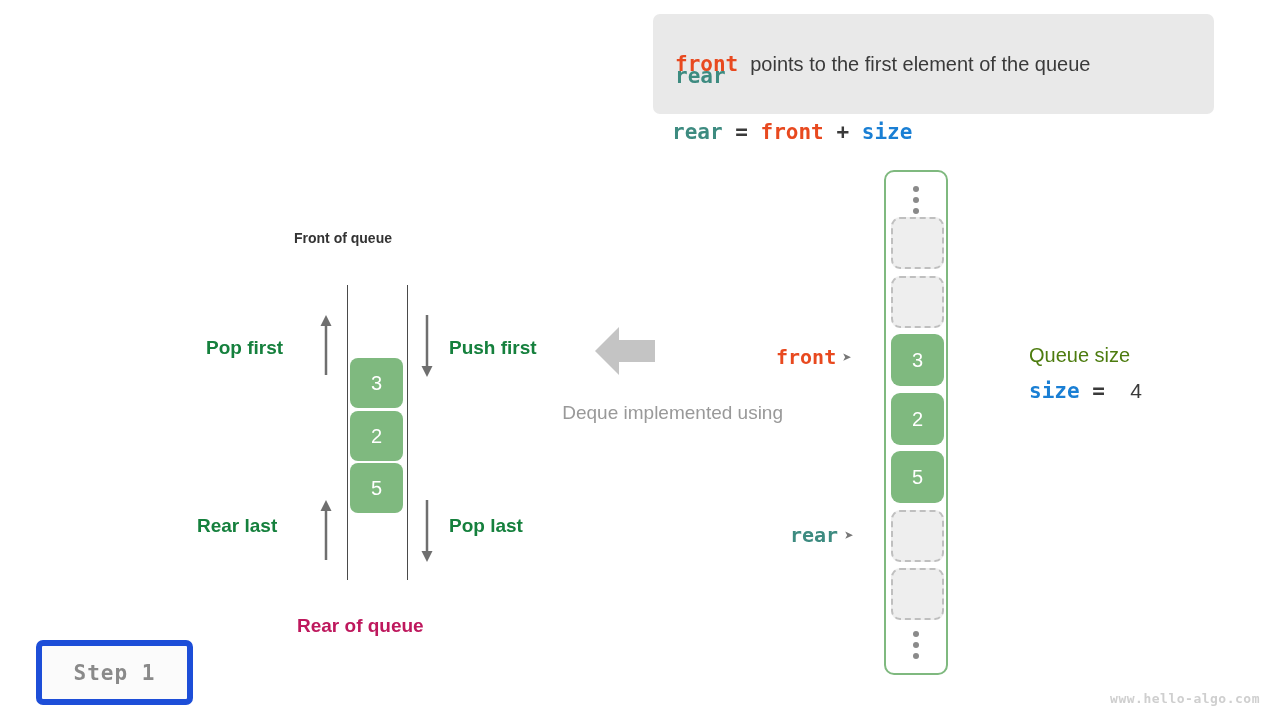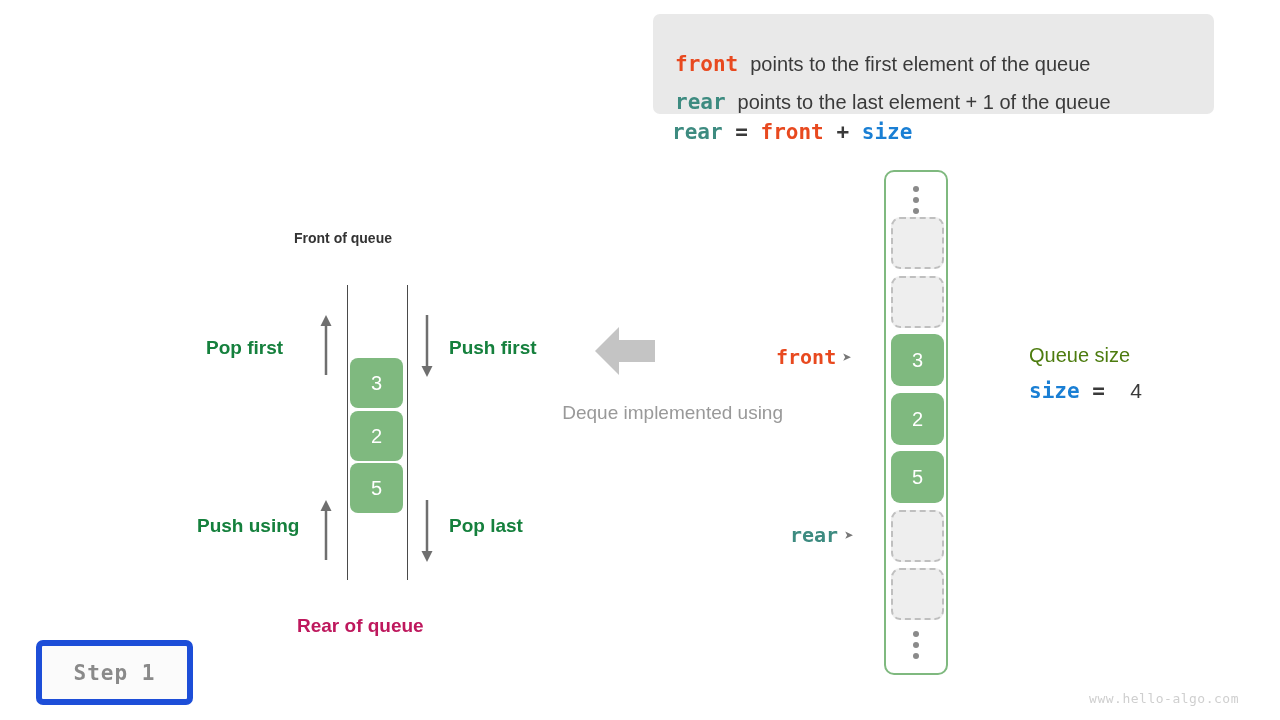--- a/index.html
+++ b/index.html
@@ -241,39 +241,39 @@
     align-items: center;
     justify-content: center;
     font-family: "DejaVu Sans Mono", monospace;
     font-weight: bold;
     font-size: 21px;
     color: #8a8a8a;
     letter-spacing: 1px;
   }
   #watermark {
     position: absolute;
-    right: 41px;
+    right: 20px;
     bottom: 14px;
     font-family: "DejaVu Sans Mono", monospace;
     font-size: 13px;
     color: #cfcfcf;
     letter-spacing: 0.5px;
+    font-weight: bold;
   }
 </style>
 </head>
 <body>
 
 <div id="legend-box">
   <div class="legend-line">
     <span class="kw kw-front">front</span>
     <span class="legend-text">points to the first element of the queue</span>
   </div>
   <div class="legend-line">
     <span class="kw kw-rear">rear</span>
-    <span class="legend-text">points to the last element + 1 of the queue</span>
   </div>
 </div>
 
 <div id="formula">
   <span class="kw kw-rear">rear</span>
   <span class="kw op">&nbsp;</span>
   <span class="kw op">=</span>
   <span class="kw op">&nbsp;</span>
   <span class="kw kw-front">front</span>
   <span class="kw op">&nbsp;</span>
@@ -301,21 +301,21 @@
 <svg class="arrow-v" style="left:419px; top:315px;" width="16" height="62" viewBox="0 0 16 62">
   <line x1="8" y1="0" x2="8" y2="51" stroke="#6f6f6f" stroke-width="2.5"></line>
   <polygon points="8,62 2.5,51 13.5,51" fill="#6f6f6f"></polygon>
 </svg>
 <div class="op-label" id="push-first-label">Push first</div>
 
 <svg class="arrow-v" style="left:318px; top:500px;" width="16" height="62" viewBox="0 0 16 62">
   <line x1="8" y1="60" x2="8" y2="9" stroke="#6f6f6f" stroke-width="2.5"></line>
   <polygon points="8,0 2.5,11 13.5,11" fill="#6f6f6f"></polygon>
 </svg>
-<div class="op-label" id="push-last-label">Push using</div>
+<div class="op-label" id="push-last-label">Rear last</div>
 
 <svg class="arrow-v" style="left:419px; top:500px;" width="16" height="62" viewBox="0 0 16 62">
   <line x1="8" y1="0" x2="8" y2="51" stroke="#6f6f6f" stroke-width="2.5"></line>
   <polygon points="8,62 2.5,51 13.5,51" fill="#6f6f6f"></polygon>
 </svg>
 <div class="op-label" id="pop-last-label">Pop last</div>
 
 <svg id="big-arrow" viewBox="0 0 60 52">
   <polygon points="0,26 24,2 24,15 60,15 60,37 24,37 24,50" fill="#c4c4c4"></polygon>
 </svg>

